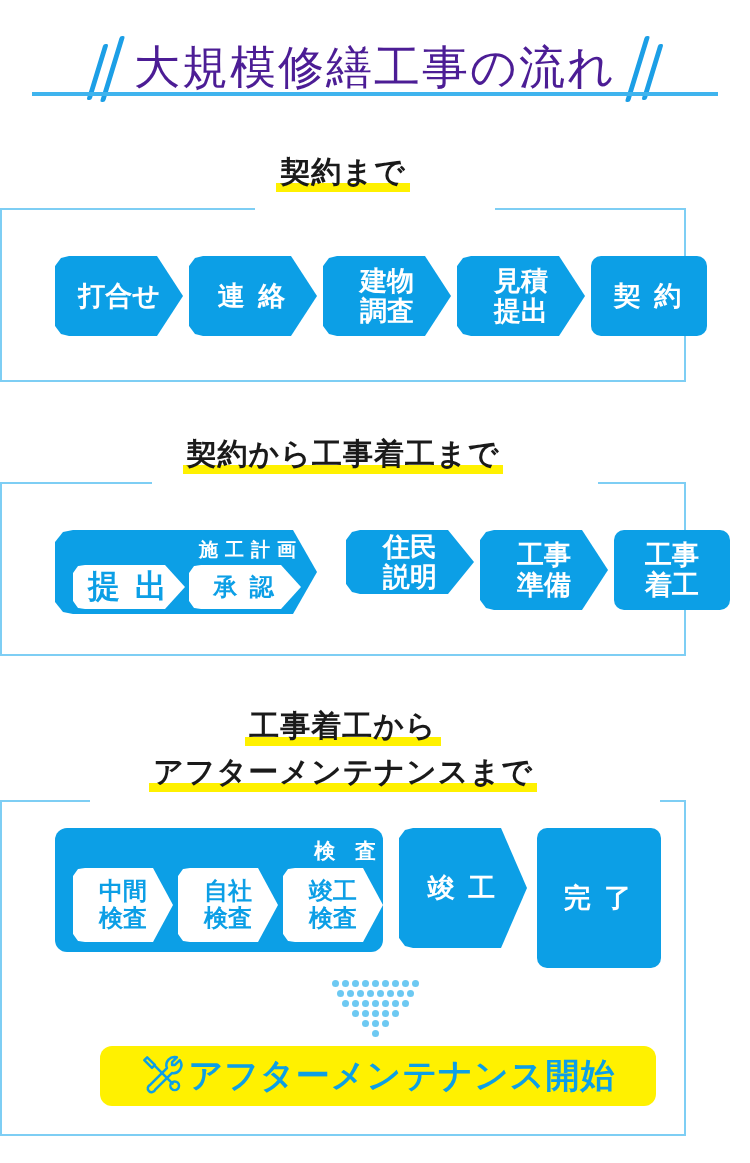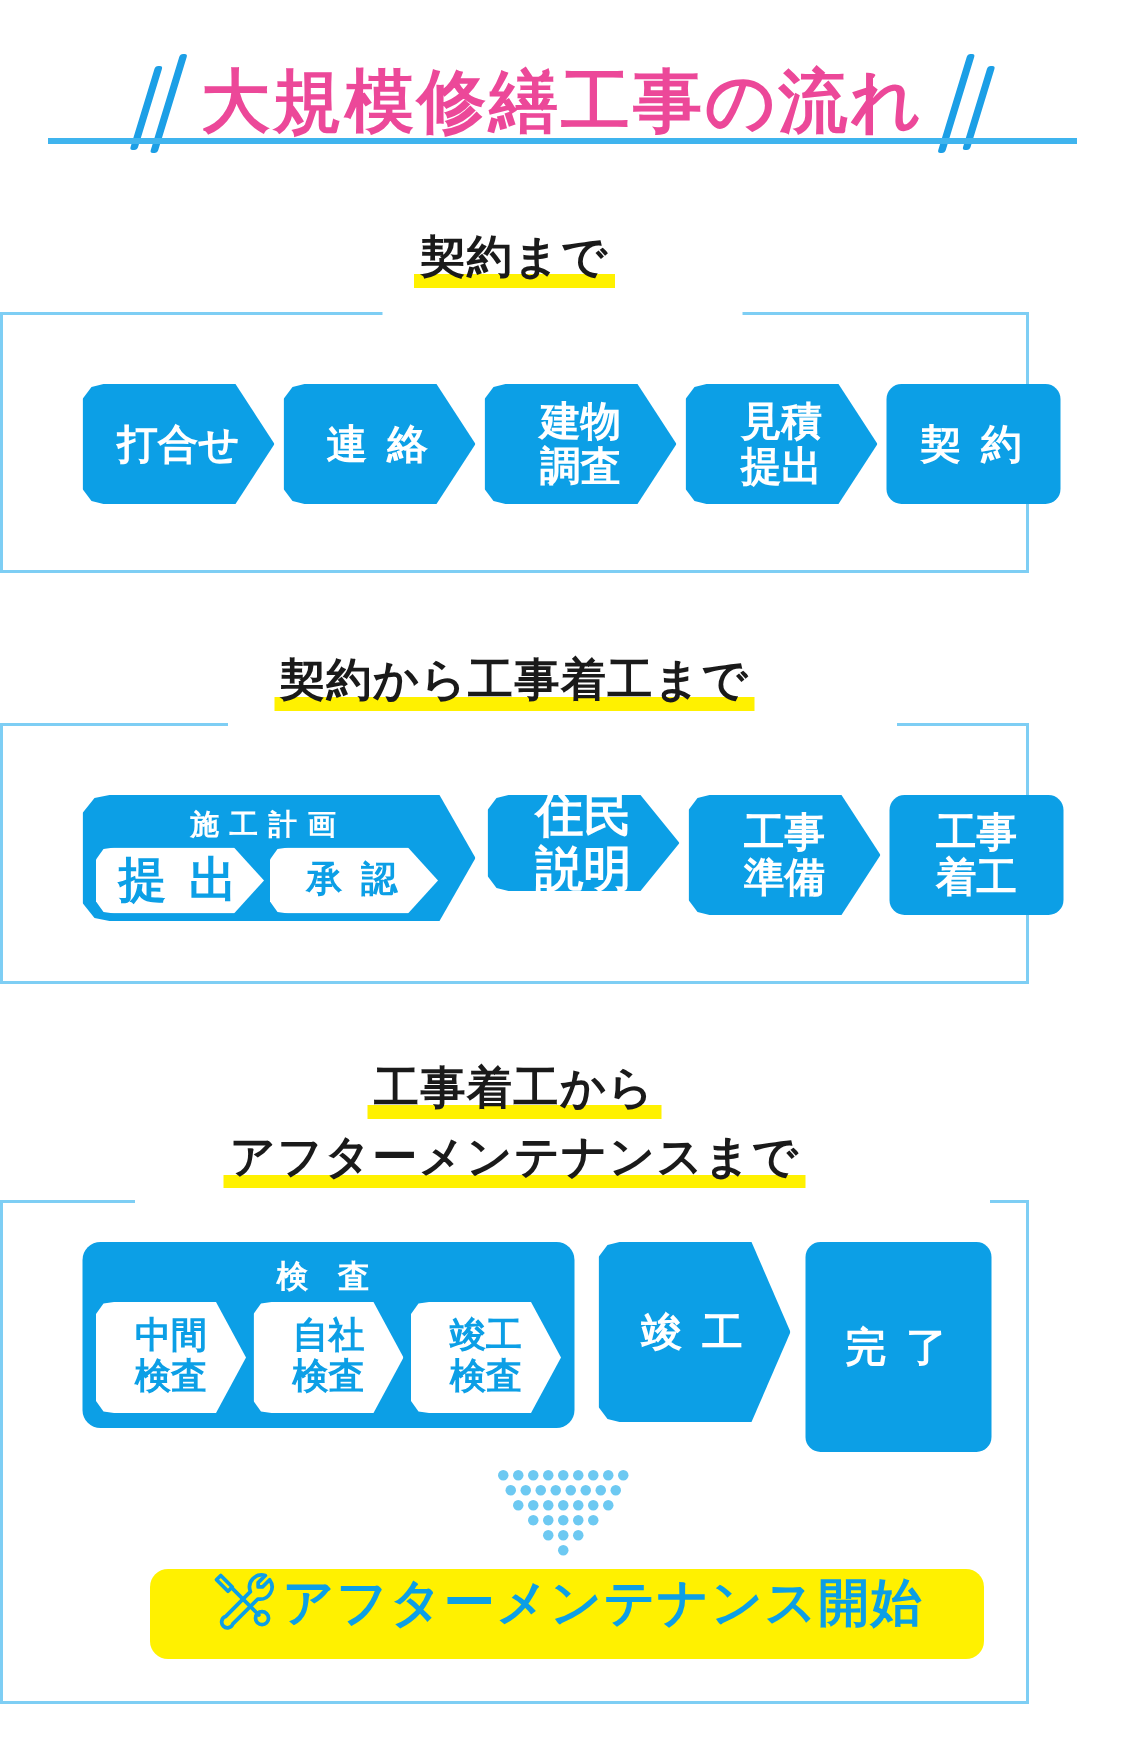--- a/index.html
+++ b/index.html
@@ -13,21 +13,21 @@
   .page{position:relative;width:750px;height:1163px;}
 
   
   .title-wrap{
     position:absolute;left:0;top:28px;width:750px;height:100px;
   }
   .title-row{
     display:flex;align-items:center;justify-content:center;gap:14px;height:78px;
   }
   .title-text{
-    font-size:46px;font-weight:bold;color:#ec4899;letter-spacing:2px;
+    font-size:46px;font-weight:normal;color:#4c1d95;letter-spacing:2px;
     line-height:1;white-space:nowrap;
   }
   .slashes{display:flex;align-items:flex-end;height:70px;}
   .slash{
     width:5px;height:62px;background:#1C9FE6;
     transform:skewX(-17deg);border-radius:2px;margin:0 5px;
   }
   .slashes.left .slash:nth-child(1){height:56px;margin-bottom:2px;}
   .slashes.left .slash:nth-child(2){height:66px;}
   .slashes.right .slash:nth-child(1){height:66px;}
@@ -64,21 +64,21 @@
   }
   .chip.arrow{
     clip-path:polygon(0 10px,6px 2px,14px 0,calc(100% - 26px) 0,100% 50%,calc(100% - 26px) 100%,14px 100%,6px calc(100% - 2px),0 calc(100% - 10px));
     border-radius:10px 0 0 10px;
   }
   .chip .lbl{padding:0 6px;white-space:pre-line;}
 
   
   .group{
     position:relative;background:#0C9FE6;border-radius:12px;
-    display:flex;flex-direction:column;align-items:center;
+    display:flex;flex-direction:column;align-items:flex-end;
     color:#ffffff;
   }
   .group.arrow-end{
     clip-path:polygon(0 12px,8px 2px,18px 0,calc(100% - 24px) 0,100% 50%,calc(100% - 24px) 100%,18px 100%,8px calc(100% - 2px),0 calc(100% - 12px));
   }
   .group-title{
     font-weight:bold;letter-spacing:7px;text-align:center;white-space:nowrap;
   }
   .group-inner{display:flex;align-items:stretch;}
   .wchip{
@@ -90,21 +90,21 @@
   .wchip .lbl{padding:0 4px;white-space:pre-line;}
 
   
   .dot-arrow{position:absolute;z-index:5;}
   .dot-row{display:flex;justify-content:center;}
   .dot{width:7px;height:7px;border-radius:50%;background:#6DC9F2;margin:1.5px;}
 
   
   .banner{
     position:absolute;background:#FFF100;border-radius:12px;
-    display:flex;justify-content:center;gap:2px;
+    display:flex;align-items:center;justify-content:center;gap:2px;
     z-index:5;
   }
   .banner-text{
     font-size:34px;font-weight:bold;color:#0C9FE6;letter-spacing:1px;white-space:nowrap;
   }
   .tool-icon{width:46px;height:46px;flex:0 0 auto;}
 </style>
 </head>
 <body>
 
@@ -164,21 +164,21 @@
       <div class="group-inner" style="gap:4px;padding-right:16px;">
         <div class="wchip" style="width:112px;height:44px;font-size:32px;">
           <span class="lbl">提 出</span>
         </div>
         <div class="wchip" style="width:112px;height:44px;font-size:24px;">
           <span class="lbl">承 認</span>
         </div>
       </div>
     </div>
 
-    <div class="chip arrow" style="width:128px;height:64px;font-size:32px;letter-spacing:0px;margin-left:2px;">
+    <div class="chip arrow" style="width:128px;height:64px;font-size:27px;letter-spacing:0px;margin-left:23px;">
       <span class="lbl">住民
 説明</span>
     </div>
     <div class="chip arrow" style="width:128px;height:80px;font-size:27px;letter-spacing:0px;">
       <span class="lbl">工事
 準備</span>
     </div>
     <div class="chip" style="width:116px;height:80px;font-size:27px;letter-spacing:0px;">
       <span class="lbl">工事
 着工</span>

